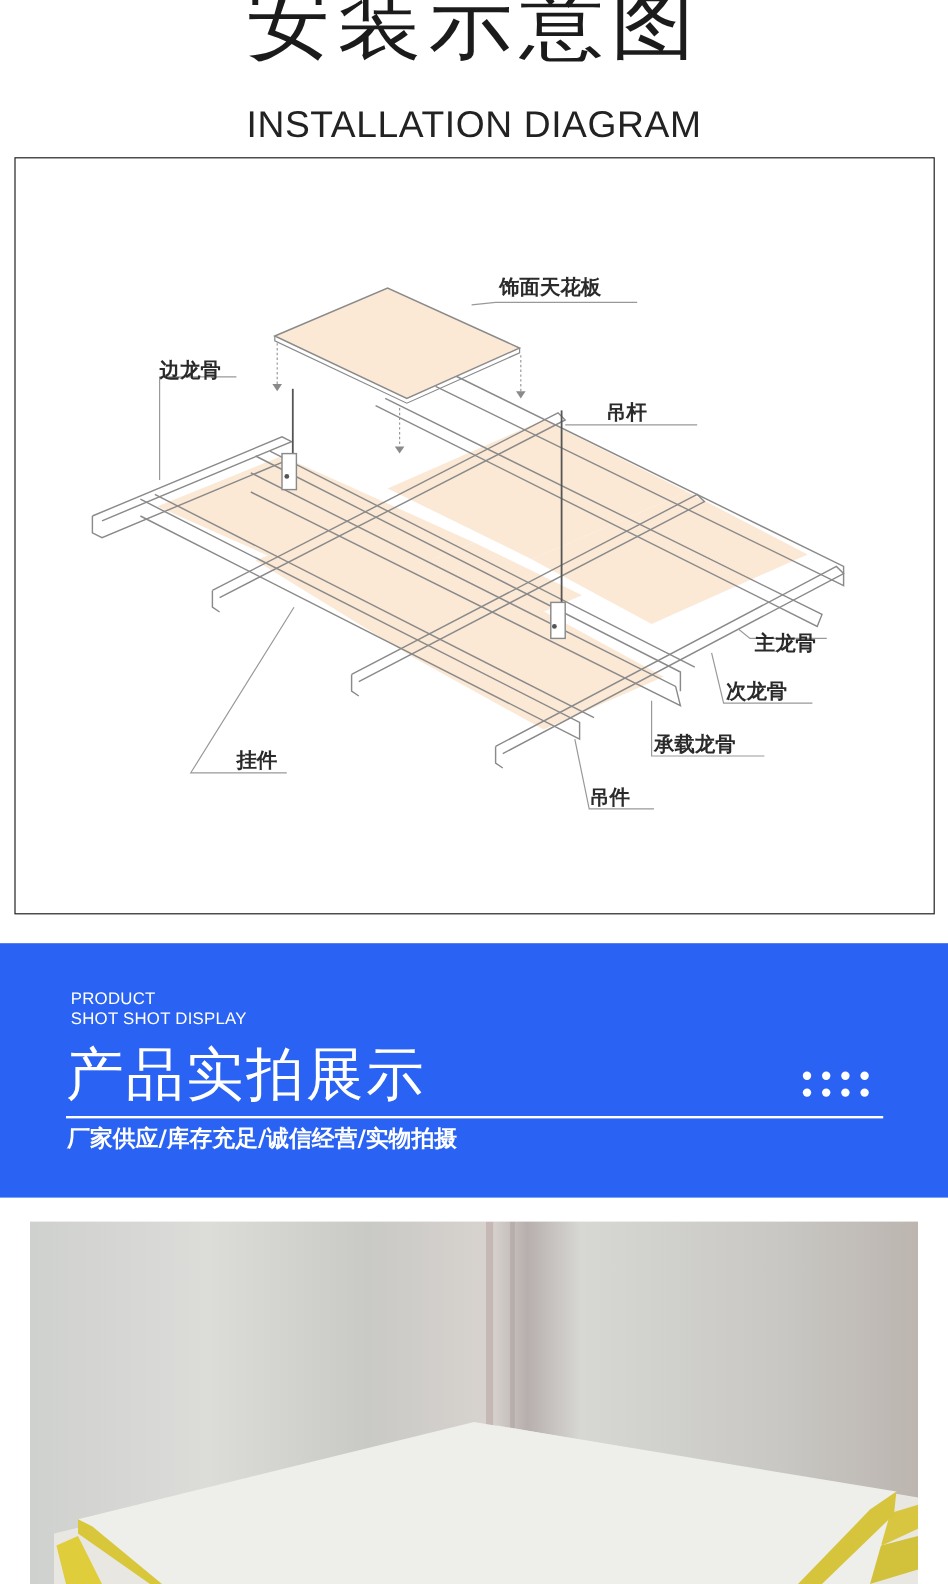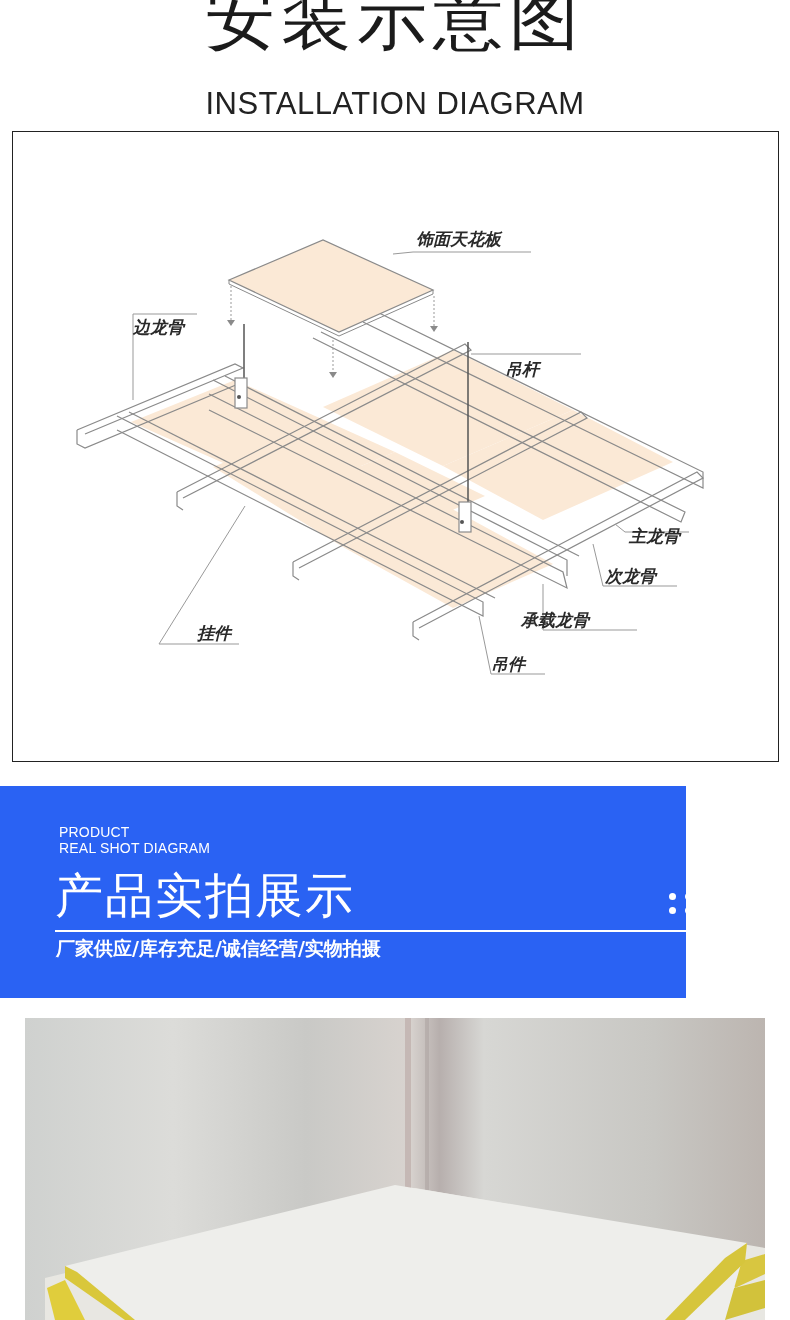--- a/index.html
+++ b/index.html
@@ -15,25 +15,25 @@
       position: absolute; left: 0; width: 790px; top: 70px; text-align: center;
       font-family: "Liberation Sans", sans-serif; font-size: 31px; color: #222; letter-spacing: 0.5px; margin-top: 16px;
     }
 
     .diagram-frame {
       position: absolute; left: 12px; top: 131px; width: 767px; height: 631px;
       border: 1px solid #222; background: #fff;
     }
     .diagram-frame svg { position: absolute; left: 0; top: 0; }
     .label {
-      position: absolute; font-size: 17px; color: #2a2a2a; white-space: nowrap; font-weight: bold; font-style: italic;
+      position: absolute; font-size: 17px; color: #2a2a2a; white-space: nowrap; font-weight: bold;
     }
 
     .banner {
-      position: absolute; left: 0; top: 786px; width: 686px; height: 212px; background: #2a62f3;
+      position: absolute; left: 0; top: 786px; width: 790px; height: 212px; background: #2a62f3;
     }
     .banner .en1, .banner .en2 {
       position: absolute; left: 59px; font-family: "Liberation Sans", sans-serif;
       font-size: 14px; color: #ffffff; letter-spacing: 0.2px;
     }
     .banner .en1 { top: 38px; }
     .banner .en2 { top: 54px; }
     .banner .cn-title {
       position: absolute; left: 55px; top: 78px; font-size: 48px; color: #ffffff;
       font-weight: normal; letter-spacing: 2px;
@@ -133,32 +133,32 @@
       <polyline points="458,222 476,222 568,222"></polyline>
       <polyline points="602,392 612,400 676,400"></polyline>
       <polyline points="580,412 590,454 664,454"></polyline>
       <polyline points="530,452 530,498 624,498"></polyline>
       <polyline points="232,374 146,512 226,512"></polyline>
       <polyline points="466,484 478,542 532,542"></polyline>
     </g>
   </svg>
 
   <div class="label" style="left:403px; top:96px;">饰面天花板</div>
-  <div class="label" style="left:120px; top:184px;">边龙骨</div>
-  <div class="label" style="left:492px; top:200px;margin-top:26px;">吊杆</div>
+  <div class="label" style="left:120px; top:165px;">边龙骨</div>
+  <div class="label" style="left:492px; top:200px;">吊杆</div>
   <div class="label" style="left:616px; top:393px;">主龙骨</div>
   <div class="label" style="left:592px; top:433px;">次龙骨</div>
-  <div class="label" style="left:508px; top:477px;">承载龙骨</div>
+  <div class="label" style="left:532px; top:477px;">承载龙骨</div>
   <div class="label" style="left:184px; top:490px;">挂件</div>
   <div class="label" style="left:478px; top:521px;text-align:center;">吊件</div>
 </div>
 
 <div class="banner">
   <div class="en1">PRODUCT</div>
-  <div class="en2">REAL SHOT DIAGRAM</div>
+  <div class="en2">SHOT SHOT DISPLAY</div>
   <div class="cn-title">产品实拍展示</div>
   <div class="dots">
     <span></span>
       <span></span>
       <span></span>
       <span></span>
     <span></span>
       <span></span>
       <span></span>
       <span></span>

